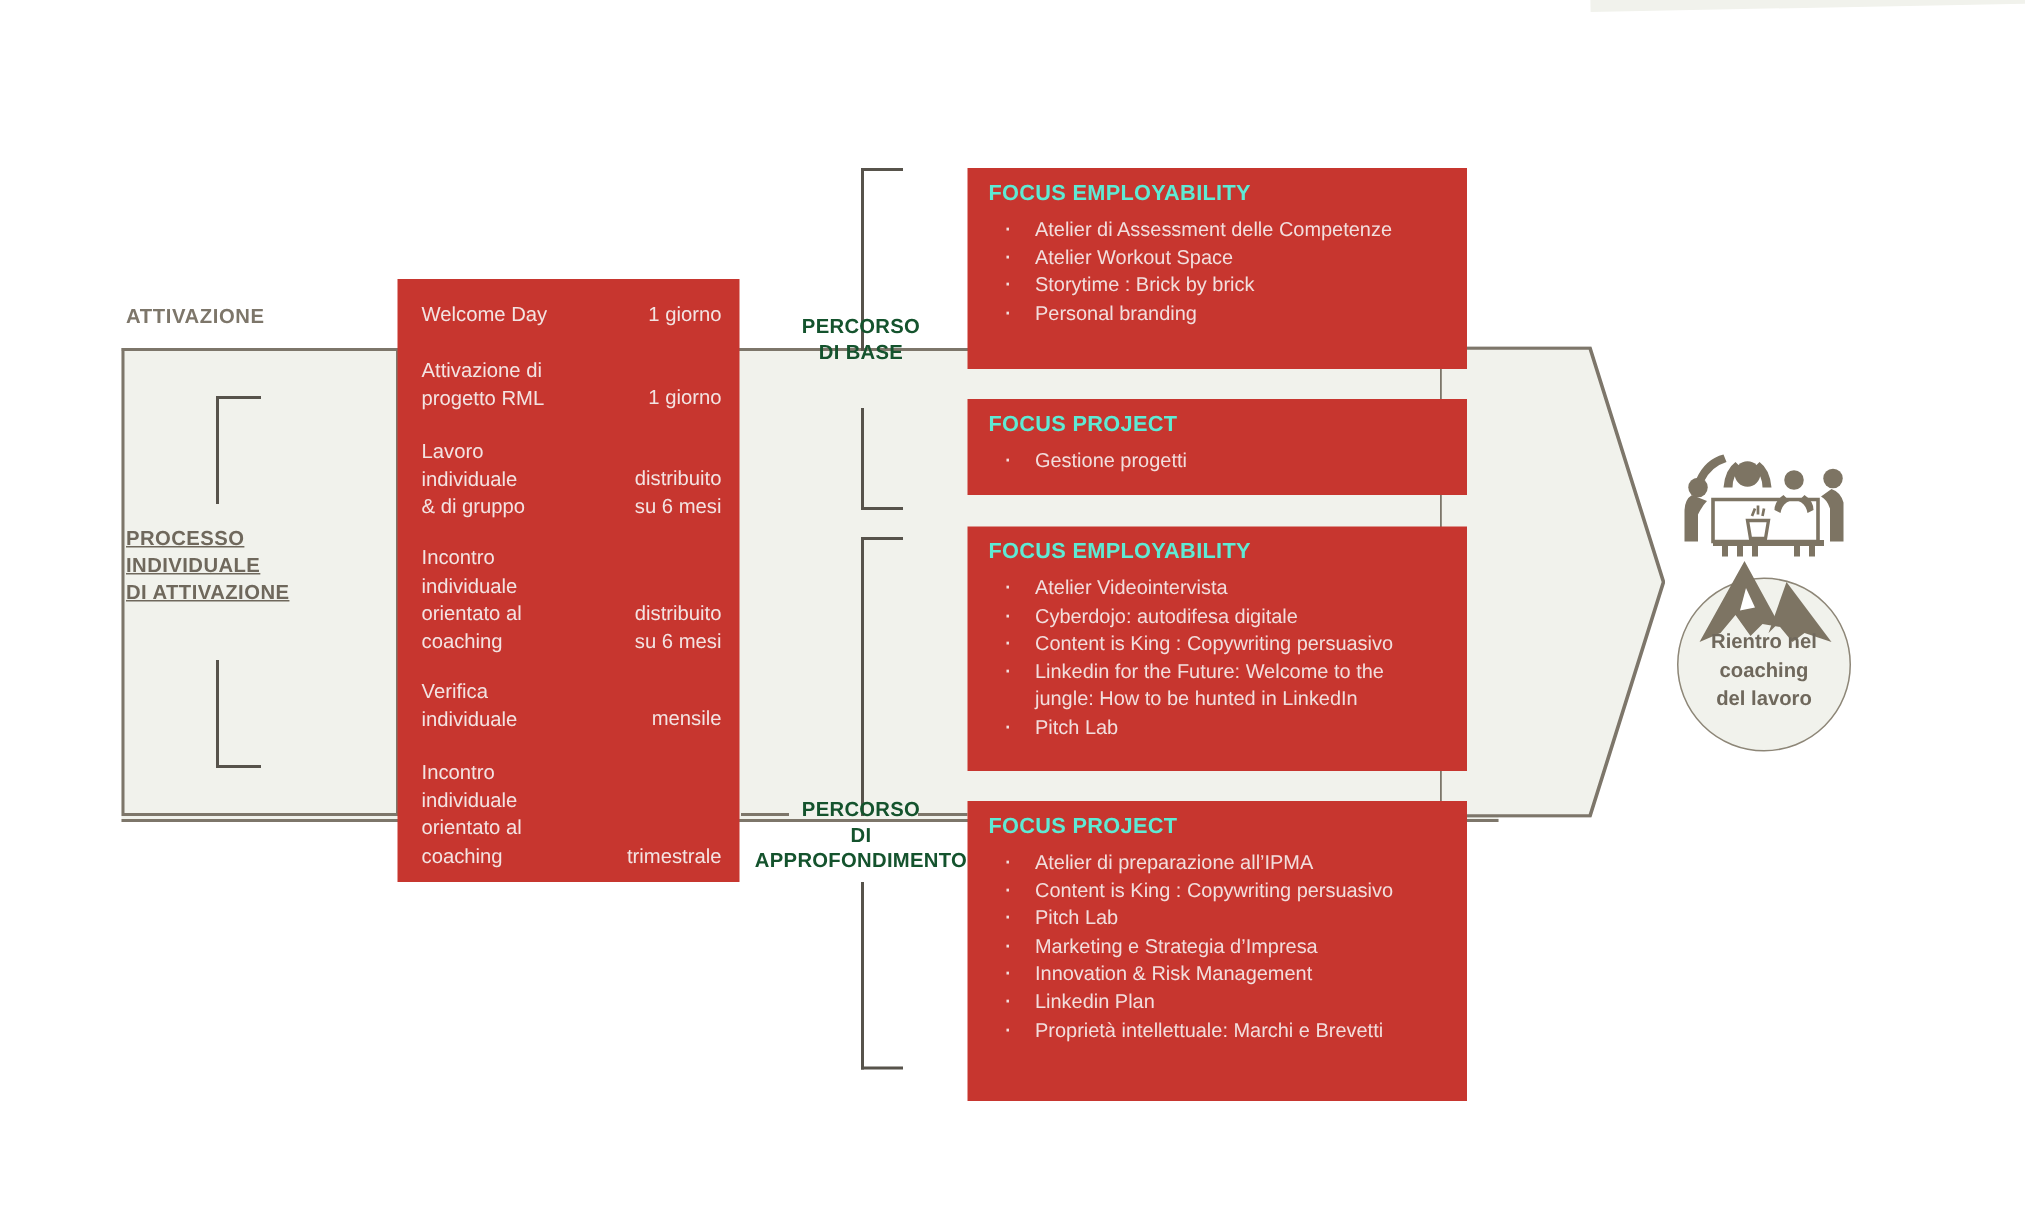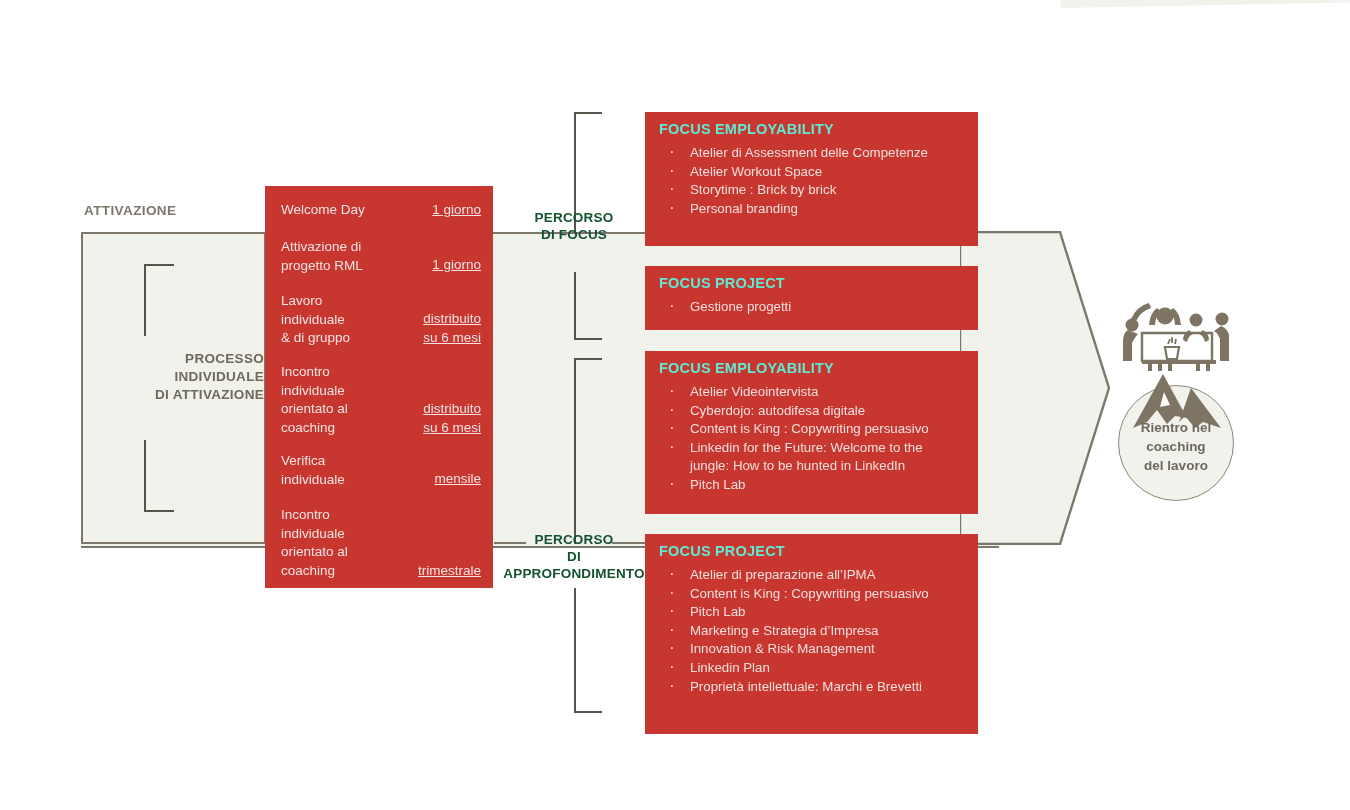--- a/index.html
+++ b/index.html
@@ -23,35 +23,35 @@
     background:#f1f2ec;border:2px solid #7d766a;box-sizing:border-box;}
 
   
   .arrow{position:absolute;left:960px;top:231px;width:150px;height:314px;}
 
   
   .formazione{position:absolute;left:84px;top:203px;font-size:13.5px;font-weight:bold;
     letter-spacing:.4px;color:#7d766a;}
 
   
-  .processo{position:absolute;left:84px;top:350px;width:180px;text-align:right;
-    font-size:13.5px;font-weight:bold;line-height:18px;color:#6f685c;letter-spacing:.3px;}
+  .processo{position:absolute;left:84px;top:350px;width:180px;text-align:left;
+    font-size:13.5px;font-weight:bold;line-height:18px;color:#6f685c;letter-spacing:.3px;text-decoration:underline;}
 
   
   .brk{position:absolute;}
   .brk .v{position:absolute;background:#57534b;width:2px;}
   .brk .h{position:absolute;background:#57534b;height:2px;}
 
   
   .redcol{position:absolute;left:265px;top:186px;width:228px;height:402px;
     background:#c7362f;}
   .redcol .row{position:absolute;left:16px;width:200px;color:#f3e3e2;font-size:13.5px;
     line-height:18.5px;}
   .redcol .row .lbl{position:absolute;left:0;top:0;}
-  .redcol .row .val{position:absolute;right:0;text-align:center;text-decoration:underline;}
+  .redcol .row .val{position:absolute;right:0;text-align:center;}
 
   
   .pathlabel{position:absolute;text-align:center;font-size:13.5px;font-weight:bold;
     line-height:17px;color:#14532d;letter-spacing:.2px;}
 
   
   .dash{position:absolute;height:2px;background:#7d766a;}
 
   
   .card{position:absolute;left:645px;width:333px;background:#c7362f;color:#ffffff;}
@@ -192,21 +192,21 @@
     <div class="h" style="left:2px;top:123px;width:28px;"></div>
   </div>
 
   <div class="dash" style="left:494px;top:232px;width:32px;"></div>
   <div class="dash" style="left:612px;top:232px;width:33px;"></div>
   <div class="dash" style="left:494px;top:542px;width:32px;"></div>
   <div class="dash" style="left:612px;top:542px;width:33px;"></div>
 
   <div class="pathlabel" style="left:512px;top:209px;width:124px;">
     <div>PERCORSO</div>
-    <div>DI FOCUS</div>
+    <div>DI BASE</div>
   </div>
   <div class="pathlabel" style="left:502px;top:531px;width:144px;">
     <div>PERCORSO</div>
     <div>DI</div>
     <div>APPROFONDIMENTO</div>
   </div>
 
   <div class="card" style="top:112px;height:134px;">
     <h3>FOCUS EMPLOYABILITY</h3>
     <ul>

